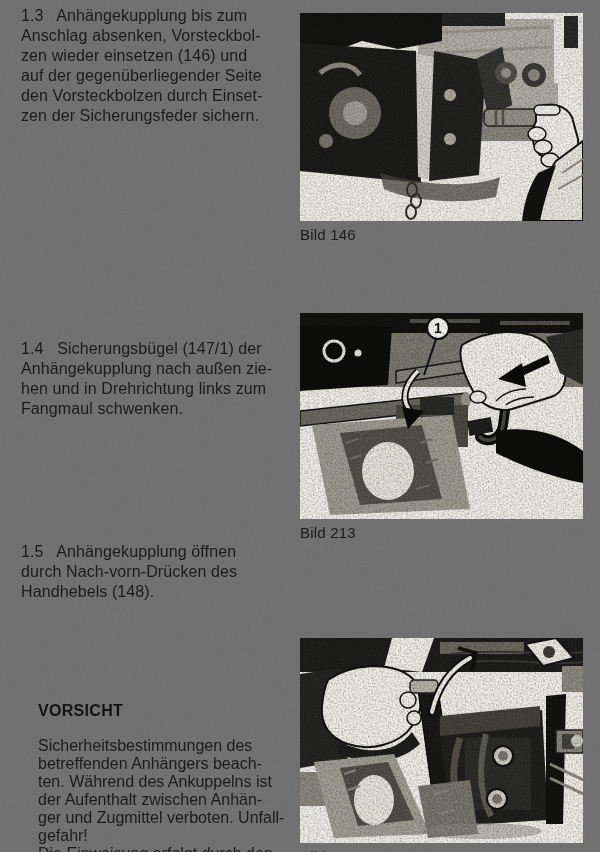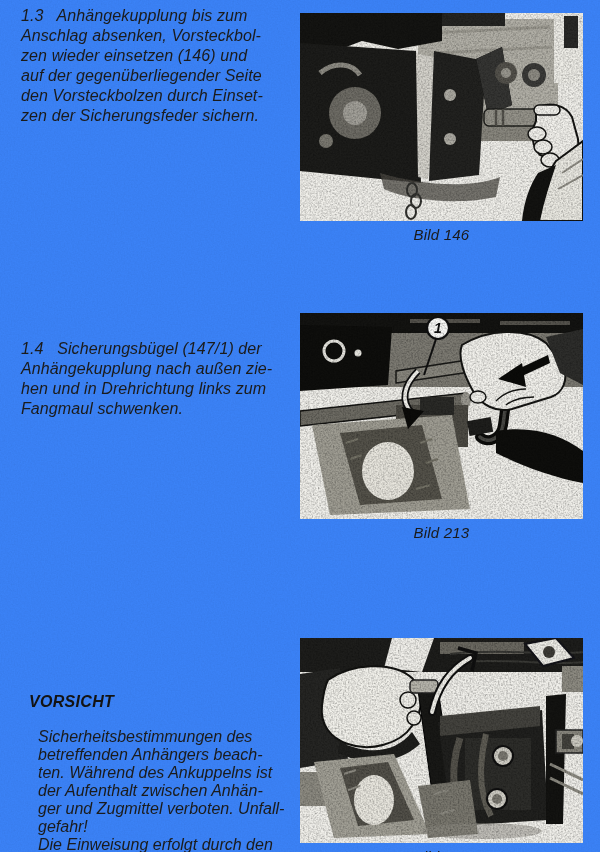--- a/index.html
+++ b/index.html
@@ -6,41 +6,40 @@
     margin: 0; padding: 0;
     width: 600px; height: 852px;
     background: #fcfcfa;
     font-family: "Liberation Sans", "DejaVu Sans", sans-serif;
     color: #1a1a1a;
     overflow: hidden;
   }
   .page {
     position: relative;
     width: 600px; height: 852px;
-    background: #3b82f6;
-    font-style: italic;
+    background: #737373;
   }
   .para {
     position: absolute;
     left: 21px;
     width: 300px;
     margin: 0;
     font-size: 16px;
     line-height: 20px;
     letter-spacing: 0.1px;
     white-space: pre-wrap;
     color: #1c1c1c;
   }
   .caution {
     position: absolute;
     left: 21px; top: 684px;
     width: 300px;
   }
   .caution h3 {
-    margin: 8px;
+    margin: 17px;
     font-size: 16px;
     line-height: 19px;
     font-weight: bold;
     letter-spacing: 0.3px;
     color: #141414;
   }
   .caution p {
     margin: 17px;
     font-size: 16px;
     line-height: 18px;
@@ -48,21 +47,20 @@
     color: #1c1c1c;
   }
   figure.fig {
     position: absolute;
     left: 300px;
     width: 283px;
     margin: 0;
     display: flex;
     flex-direction: column;
     gap: 5px;
-    text-align: center;
   }
   .photo {
     width: 283px;
     background: #f2f1ec;
     overflow: hidden;
   }
   .photo svg { display: block; }
   figcaption {
     font-size: 15px;
     line-height: 17px;
@@ -84,20 +82,23 @@
   <p class="para" style="top:6px">1.3   Anhängekupplung bis zum
 Anschlag absenken, Vorsteckbol-
 zen wieder einsetzen (146) und
 auf der gegenüberliegender Seite
 den Vorsteckbolzen durch Einset-
 zen der Sicherungsfeder sichern.</p>
   <p class="para" style="top:339px">1.4   Sicherungsbügel (147/1) der
 Anhängekupplung nach außen zie-
 hen und in Drehrichtung links zum
 Fangmaul schwenken.</p>
+  <p class="para" style="top:542px">1.5   Anhängekupplung öffnen
+durch Nach-vorn-Drücken des
+Handhebels (148).</p>
 
   <div class="caution">
     <h3>VORSICHT</h3>
     <p>Sicherheitsbestimmungen des
 betreffenden Anhängers beach-
 ten. Während des Ankuppelns ist
 der Aufenthalt zwischen Anhän-
 ger und Zugmittel verboten. Unfall-
 gefahr!
 Die Einweisung erfolgt durch den

